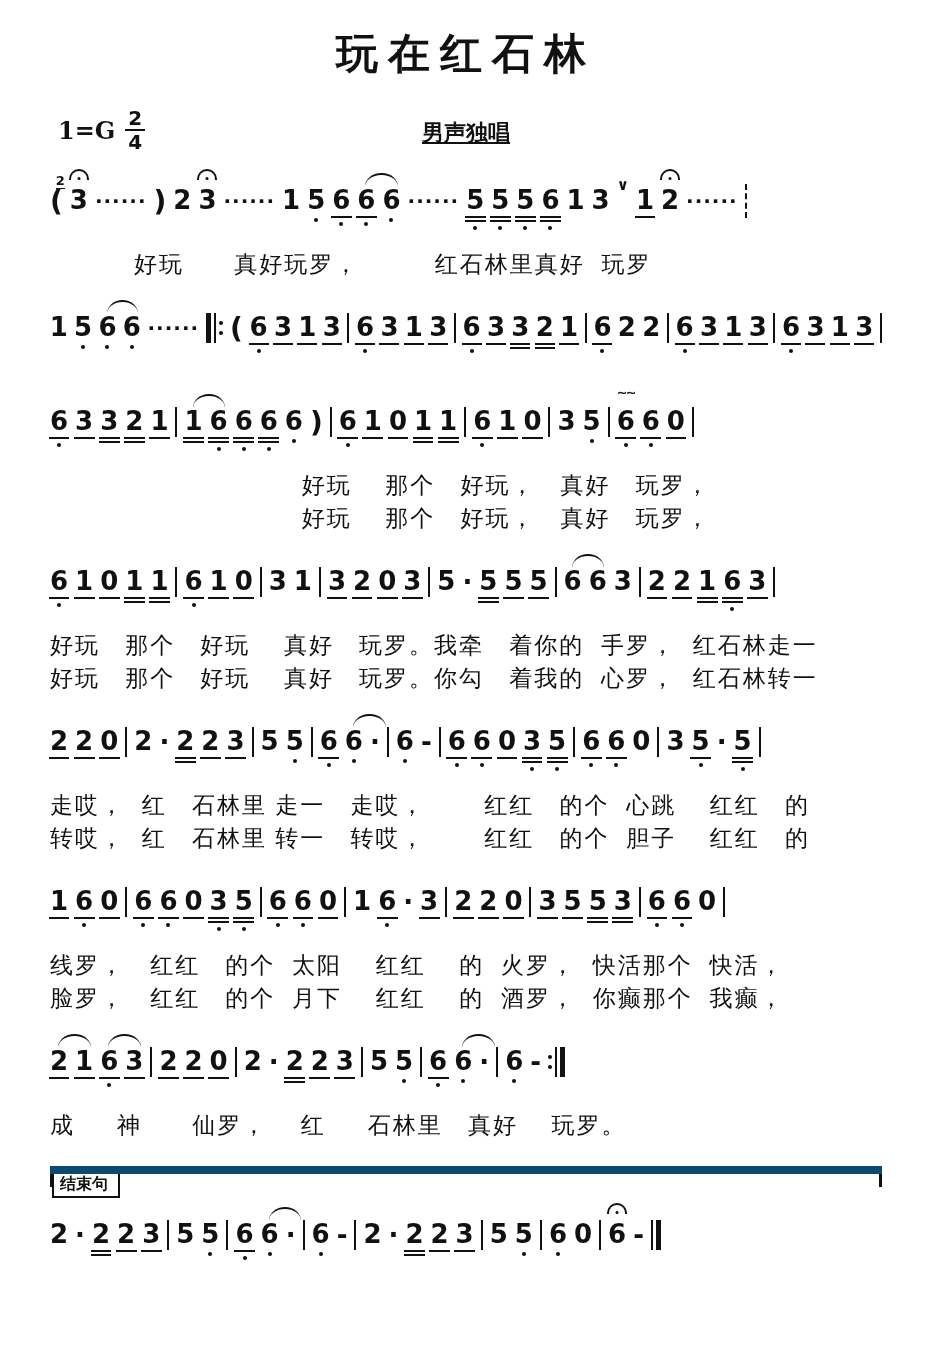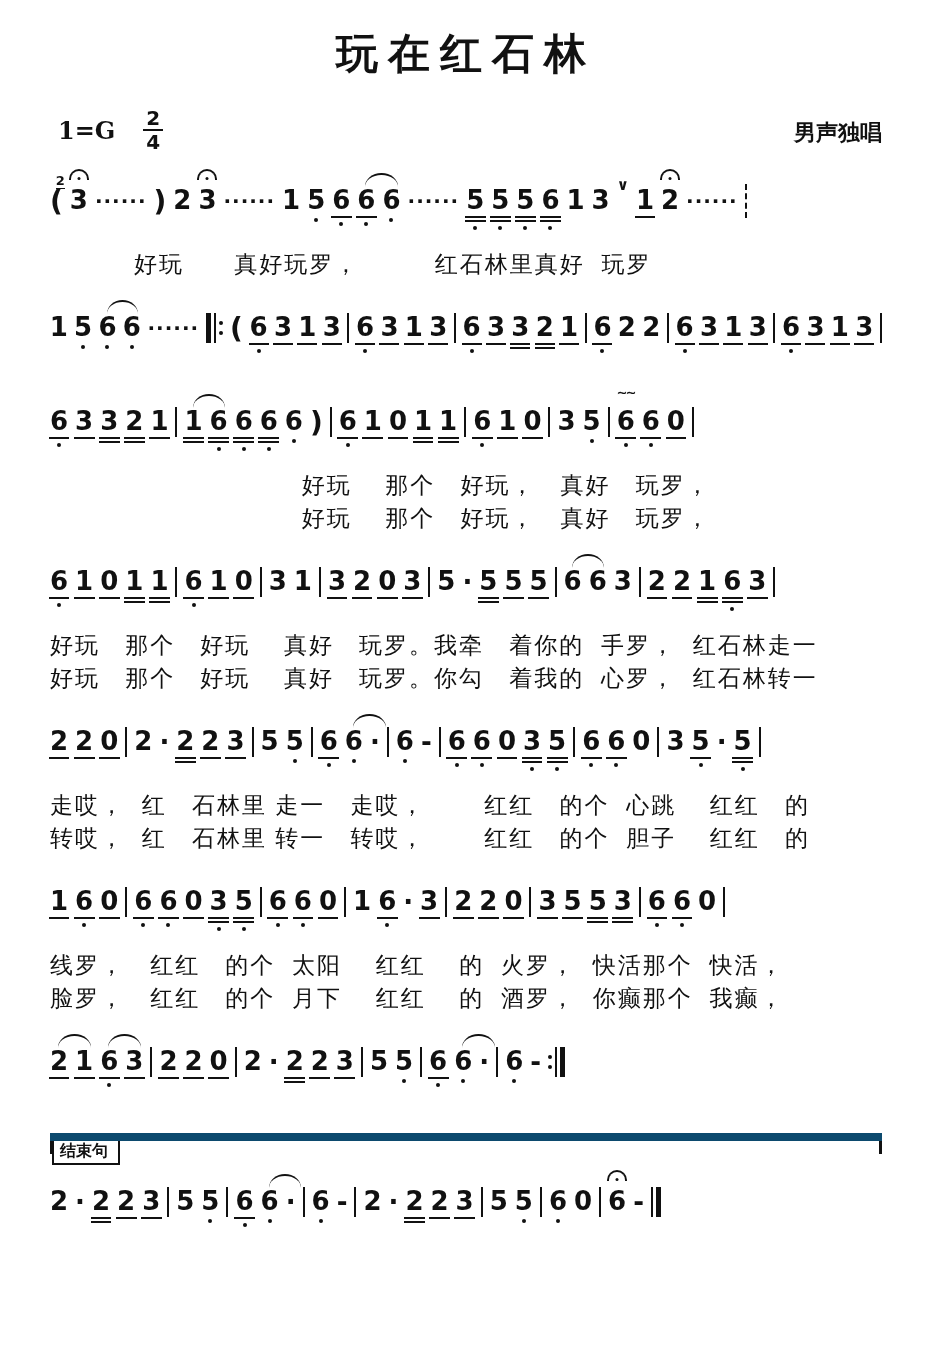--- a/index.html
+++ b/index.html
@@ -9,26 +9,26 @@
     box-sizing:border-box;padding:26px 50px 10px 50px;
   }
   
   .title{
     text-align:center;font-size:42px;font-weight:bold;letter-spacing:10px;
     font-family:"DejaVu Sans",sans-serif;margin:0 0 0 0;
   }
   .header-row{position:relative;height:78px;margin-bottom:4px;}
   .key-sig{
     position:absolute;left:8px;top:26px;font-size:24px;font-weight:bold;
-    display:flex;align-items:center;gap:28px;font-family:"DejaVu Serif",serif;
+    display:flex;align-items:center;gap:10px;font-family:"DejaVu Serif",serif;
   }
   .meter{display:inline-flex;flex-direction:column;align-items:center;line-height:1;font-size:20px;font-weight:bold;font-family:"DejaVu Sans",sans-serif;}
   .meter-num{border-bottom:2px solid #111;padding:0 3px 1px 3px;}
   .meter-den{padding-top:1px;}
-  .voice{position:absolute;left:0;right:0;top:36px;text-align:right;font-size:22px;font-weight:bold;}
+  .voice{position:absolute;left:0;right:0;top:36px;text-align:center;font-size:22px;font-weight:bold;text-decoration:underline;}
   .credits{position:absolute;right:10px;top:2px;text-align:right;font-size:22px;font-weight:bold;line-height:1.5;}
   .credit-line{white-space:pre;}
   
   .system{margin-bottom:10px;}
   .tempo{font-size:17px;font-weight:bold;margin:0 0 0 222px;line-height:1;}
   .notes-row{
     display:flex;align-items:flex-start;gap:7px;
     padding-top:22px;min-height:62px;
     font-family:"DejaVu Sans",sans-serif;
   }
@@ -1309,20 +1309,21 @@
         <span class="sym dash">-</span>
         <span class="barwrap">
           <span class="rdots">
             <i></i>
             <i></i>
           </span>
           <span class="bl thin"></span>
           <span class="bl thick"></span>
         </span>
       </div>
+      <div class="lyric-row">成     神      仙罗，    红     石林里   真好    玩罗。</div>
     </div>
     <div class="system">
       <div class="ending-bracket">
         <span class="ending-label">结束句</span>
       </div>
       <div class="notes-row">
         <span class="note">
           <span class="digit">2</span>
         </span>
         <span class="sym adot">·</span>

